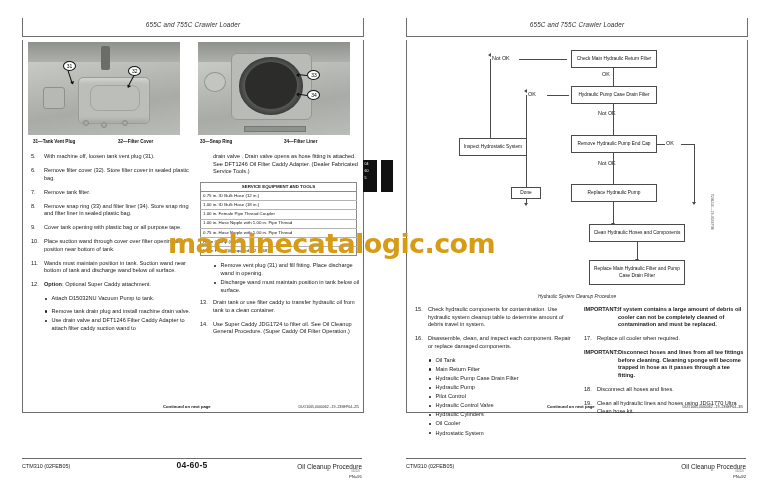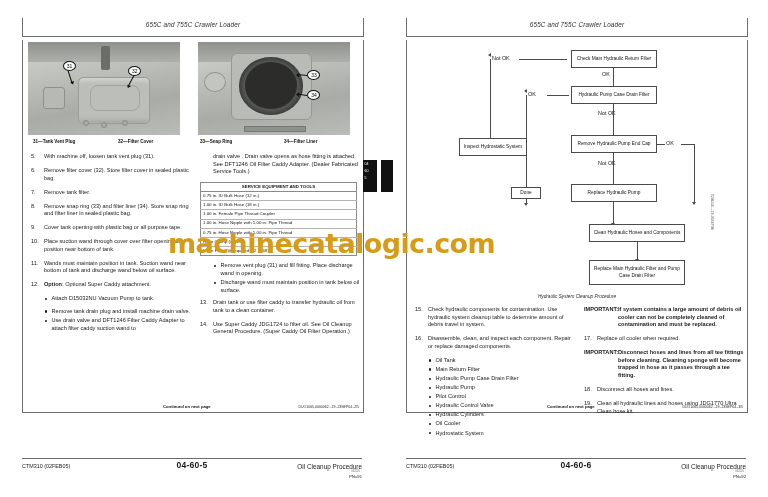--- a/index.html
+++ b/index.html
@@ -393,21 +393,20 @@
         </div>
       </div>
 
       <div class="cont">Continued on next page</div>
       <div class="code">DUO1065,0000062  –19–23SEP04–3/5</div>
     </div>
 
     <div class="foot"></div>
     <div class="foot-row">
       <div class="f-left">CTM310 (02FEB05)</div>
-      <div class="f-mid">04-60-6</div>
       <div class="f-right">Oil Cleanup Procedure</div>
       <div class="f-tiny">040205</div>
       <div class="f-sub">PN=92</div>
     </div>
   </div>
 </div>
 
 <div class="wm">machinecatalogic.com</div>
 
 </body></html>

